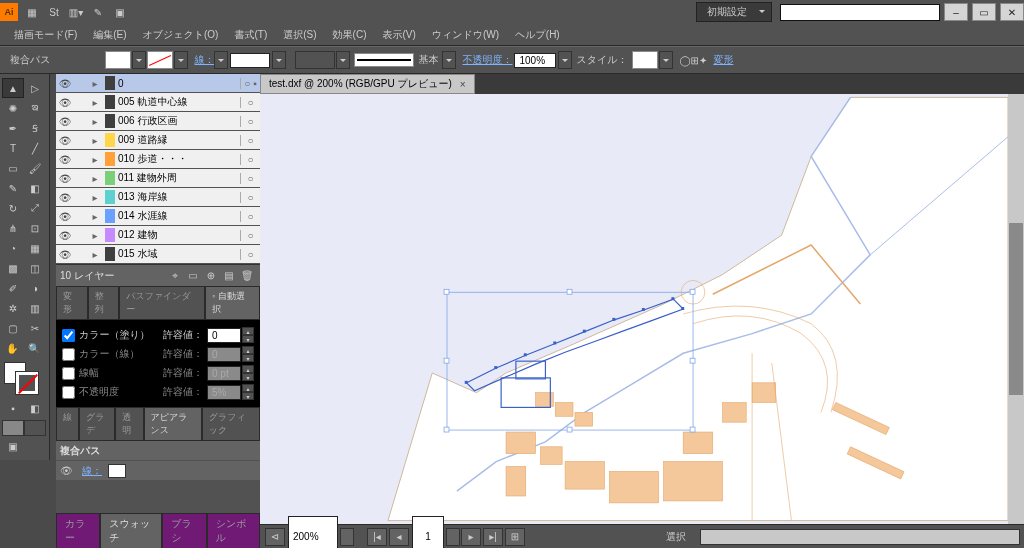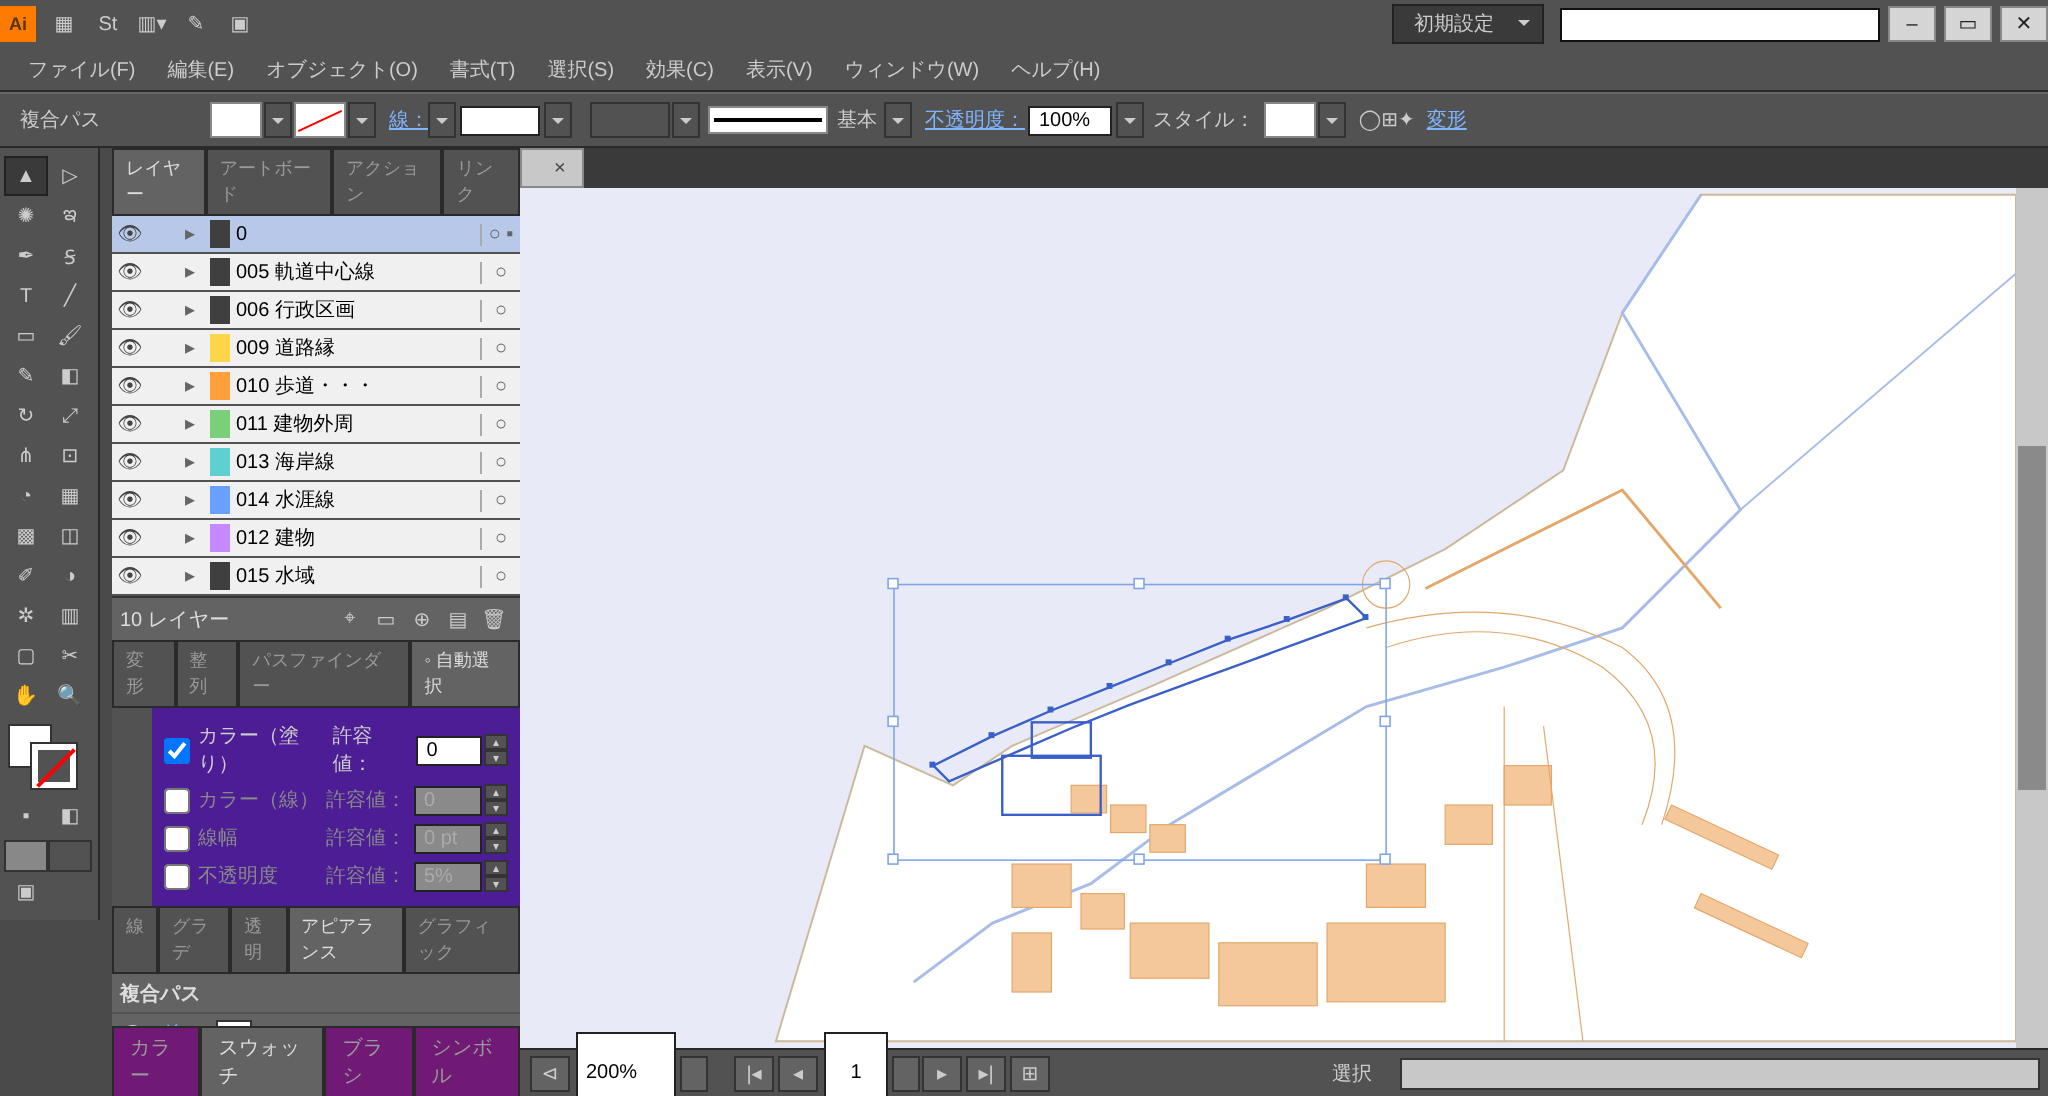--- a/index.html
+++ b/index.html
@@ -56,21 +56,21 @@
 .layer-row .eye{width:18px;display:flex;justify-content:center;color:#444;}
 .layer-row .lock{width:14px;}
 .layer-row .arrow{width:14px;display:flex;justify-content:center;color:#666;}
 .layer-row .chip{width:10px;height:14px;margin:0 3px;}
 .layer-row .name{flex:1;color:#000;font-size:10px;}
 .layer-row .target{width:20px;display:flex;justify-content:center;color:#666;border-left:1px solid #aaa;}
 .layer-footer{display:flex;align-items:center;height:22px;background:#636363;padding:0 4px;border-top:1px solid #333;}
 .layer-footer .lbl{color:#ddd;flex:1;}
 .layer-footer .ib{width:18px;height:16px;display:flex;align-items:center;justify-content:center;color:#ccc;}
 
-.magicwand{background:#4c1d95;padding:4px 6px;margin-left:20px;}
+.magicwand{background:#000000;padding:4px 6px;}
 .magicwand .row{display:flex;align-items:center;margin:3px 0;color:#ccc;}
 .magicwand .row.dim{color:#888;}
 .magicwand input[type=checkbox]{margin-right:4px;}
 .magicwand .val{background:#fff;border:1px solid #222;padding:1px 4px;color:#000;width:34px;margin-left:4px;text-align:left;}
 .magicwand .val.dim{background:#8a8a8a;color:#aaa;}
 .magicwand .stepper{display:flex;flex-direction:column;margin-left:1px;}
 .magicwand .stepper span{width:12px;height:8px;border:1px solid #333;background:#525252;font-size:6px;display:flex;align-items:center;justify-content:center;color:#ccc;}
 
 .appearance{background:#636363;}
 .app-row{display:flex;align-items:center;height:20px;padding:0 4px;border-bottom:1px solid #525252;}
@@ -114,21 +114,21 @@
   <div class="ticon">▣</div>
   <div class="spacer"></div>
   <div class="preset">初期設定</div>
   <input class="search" value="" style="">
   <div class="winbtn">–</div>
   <div class="winbtn">▭</div>
   <div class="winbtn">✕</div>
 </div>
 
 <div class="menubar">
-  <span class="m">ファイル(F)</span>
+  <span class="m">描画モード(F)</span>
   <span class="m">編集(E)</span>
   <span class="m">オブジェクト(O)</span>
   <span class="m">書式(T)</span>
   <span class="m">選択(S)</span>
   <span class="m">効果(C)</span>
   <span class="m">表示(V)</span>
   <span class="m">ウィンドウ(W)</span>
   <span class="m">ヘルプ(H)</span>
 </div>
 
@@ -234,26 +234,20 @@
       <div style="background:#888"></div>
       <div style="background:#525252"></div>
     </div>
   <div class="trow">
       <div class="tool">▣</div>
     </div>
 </div>
 
 <div class="panels">
 
-  <div class="panel-tabs">
-    <div class="tab act">レイヤー</div>
-    <div class="tab">アートボード</div>
-    <div class="tab">アクション</div>
-    <div class="tab">リンク</div>
-  </div>
 
   <div class="layers" id="layers-list">
       <div class="layer-row active">
         <span class="eye">👁</span>
         <span class="lock"></span>
         <span class="arrow">▸</span>
         <span class="chip" style="background:#3f3f3f"></span>
         <span class="name">0</span>
         <span class="target">○ ▪</span>
       </div>
@@ -410,20 +404,21 @@
   <div class="bottom-tabs">
     <div class="tab">カラー</div>
     <div class="tab act">スウォッチ</div>
     <div class="tab">ブラシ</div>
     <div class="tab">シンボル</div>
   </div>
 </div>
 
 <div class="doctabs">
   <div class="dtab">
+      <span>test.dxf @ 200% (RGB/GPU プレビュー)</span>
       <span class="x">×</span>
     </div>
 </div>
 
 <div class="canvas">
 <svg viewBox="0 0 760 430">
 
   <rect x="0" y="0" width="760" height="430" fill="#e8ebf7"></rect>
 
   <path d="M 130 430 L 175 280 L 220 300 L 250 280 L 320 250 L 410 210 L 470 180 L 530 140 L 560 60 L 600 0 L 760 0 L 760 430 Z" fill="#ffffff" stroke="#cdb89a" stroke-width="1"></path>

